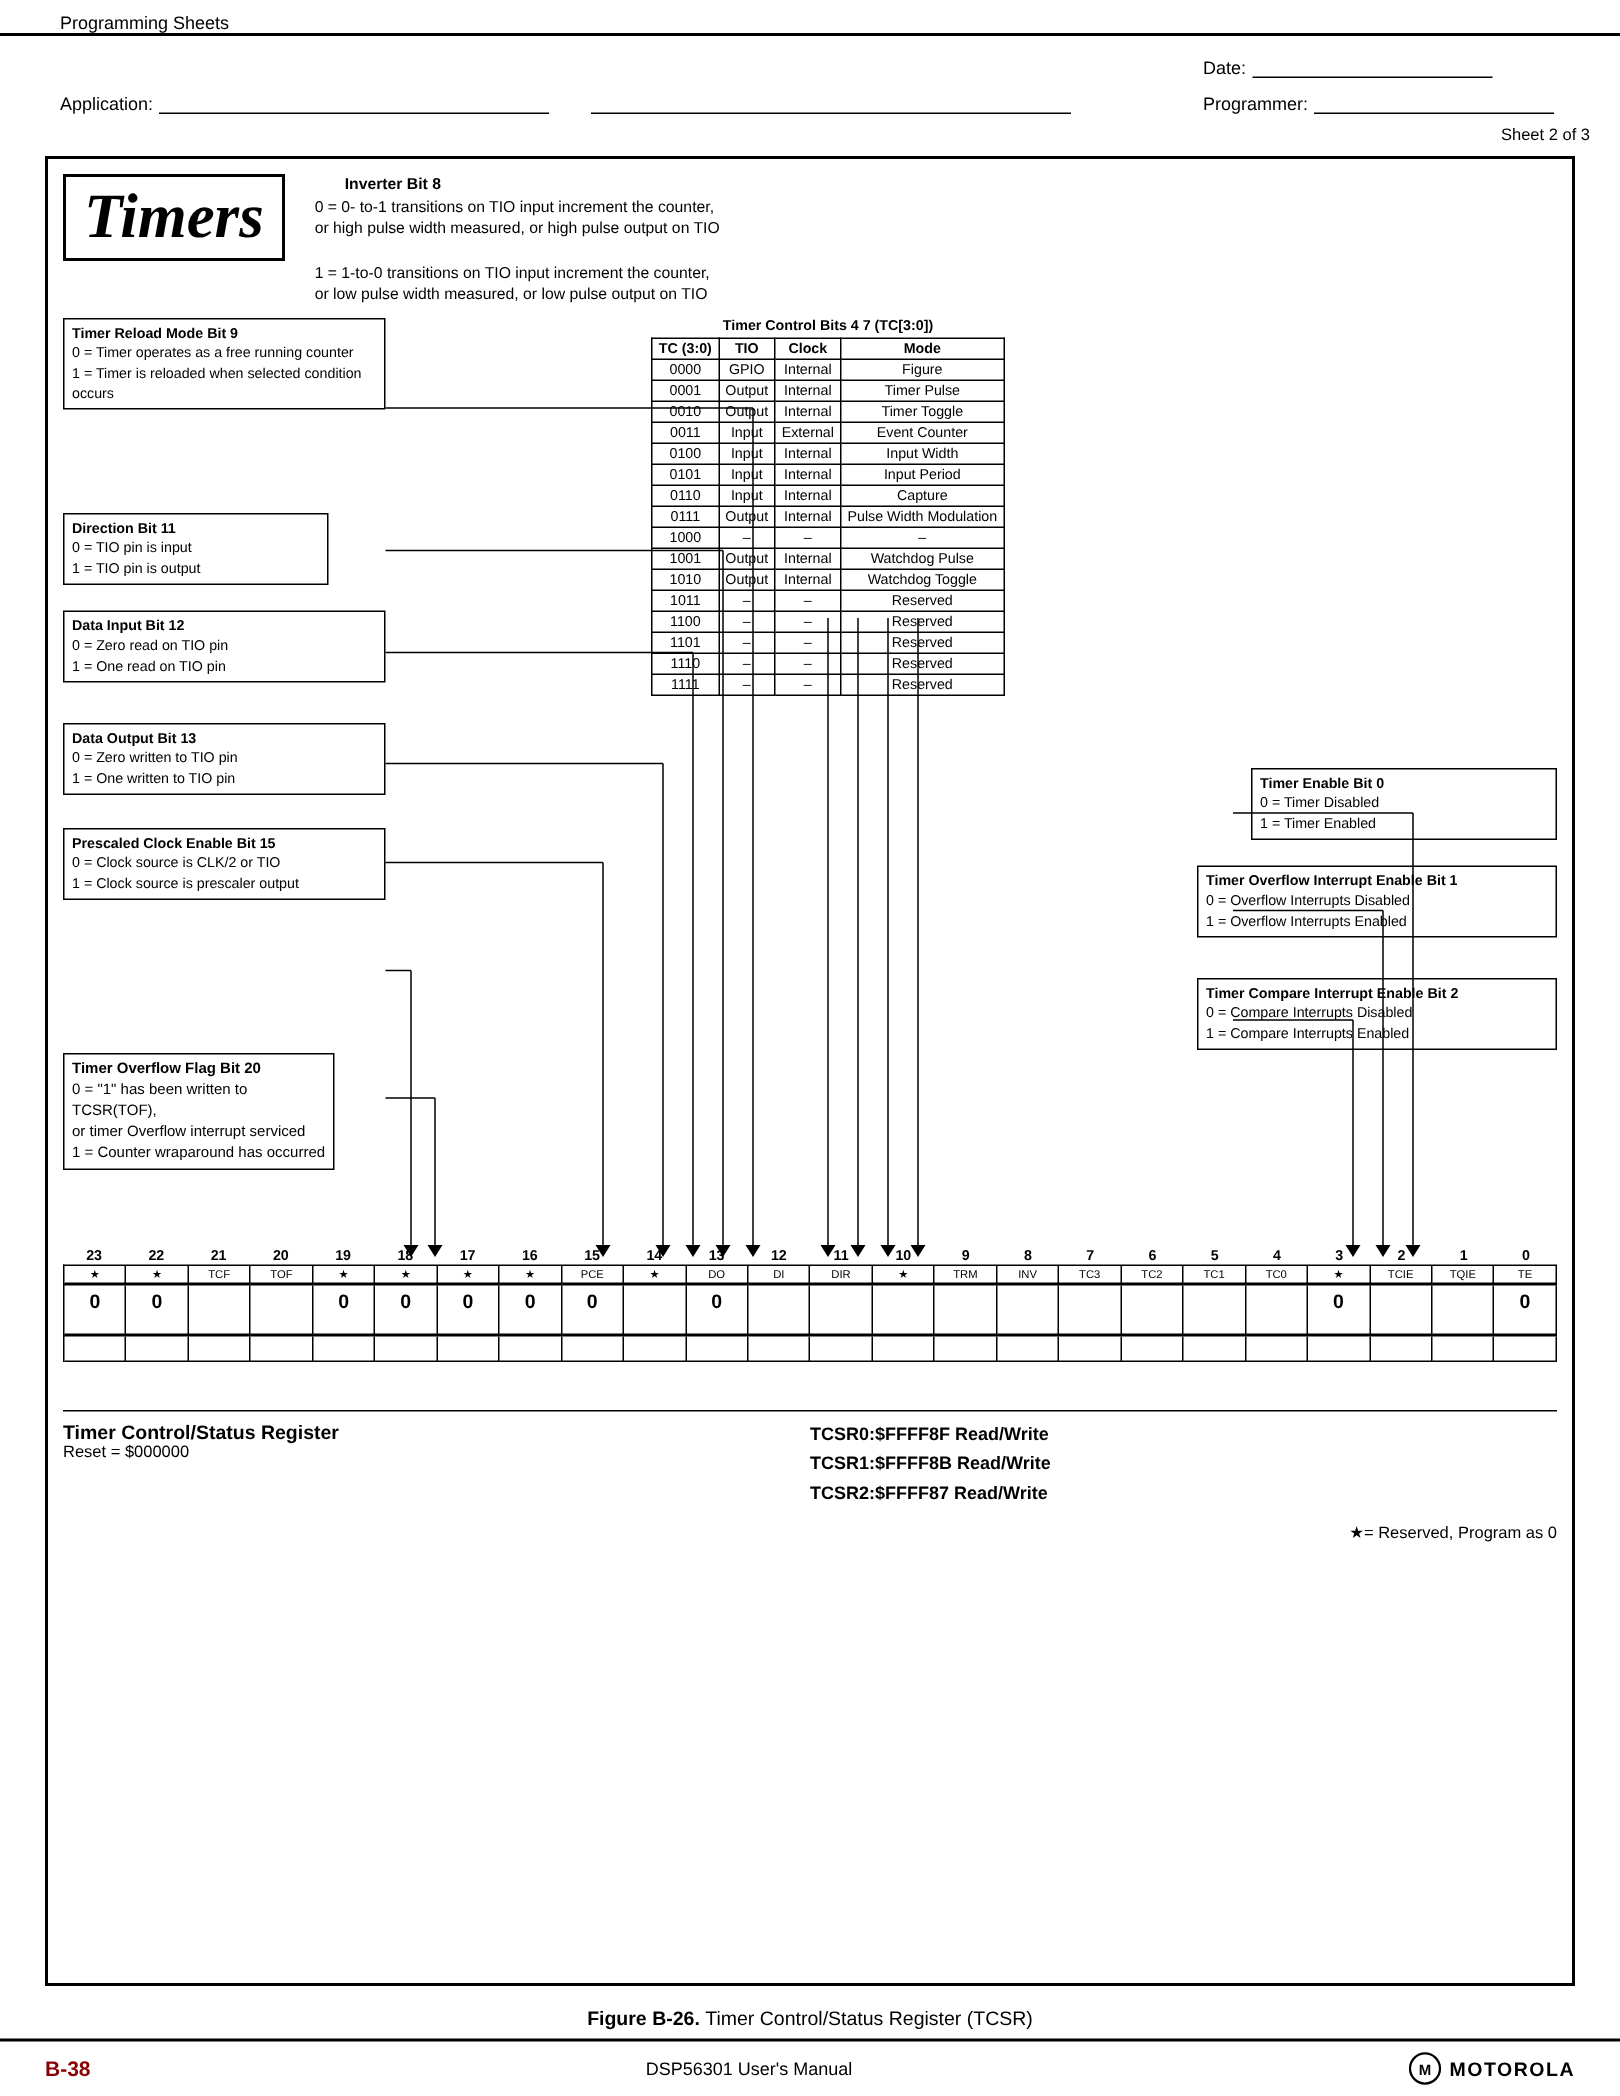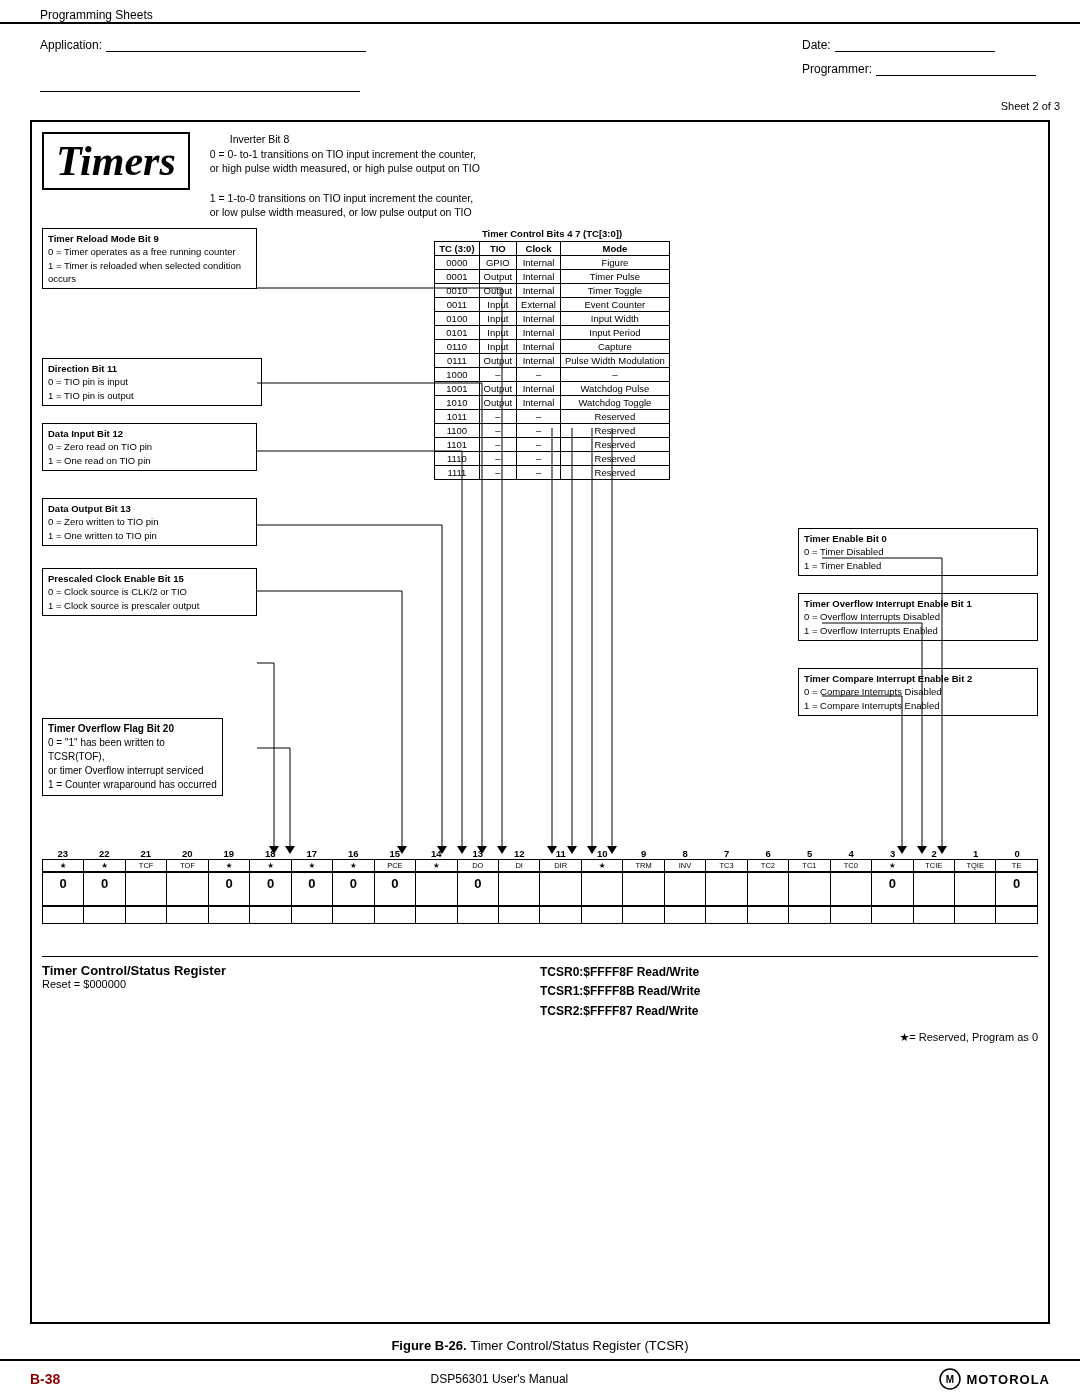--- a/index.html
+++ b/index.html
@@ -27,21 +27,21 @@
       font-size: 12px;
       font-weight: normal;
     }
     .header-fields {
       display: flex;
       justify-content: space-between;
       padding: 12px 40px 8px 40px;
     }
     .header-left {
       display: flex;
-      flex-direction: column;
+      flex-direction: row;
       gap: 24px;
     }
     .header-right {
       display: flex;
       flex-direction: column;
       gap: 8px;
       align-items: flex-start;
     }
     .field-line {
       display: flex;
@@ -91,21 +91,21 @@
       display: flex;
       align-items: flex-start;
       margin-bottom: 8px;
     }
     .inverter-box {
       flex: 1;
       font-size: 10.5px;
       line-height: 1.4;
     }
     .inverter-box .bold-label {
-      font-weight: normal;
+      font-weight: bold;
       padding-left: 20px;
     }
     
     .tc-table {
       border-collapse: collapse;
       font-size: 9.5px;
       margin: 0 auto;
     }
     .tc-table th, .tc-table td {
       border: 1px solid #000;
@@ -190,21 +190,21 @@
       left: 0; top: 0;
       width: 215px;
       border: 1px solid #000;
       padding: 3px 5px;
       font-size: 9.5px;
       line-height: 1.4;
     }
     .box-direction {
       position: absolute;
       left: 0; top: 130px;
-      width: 220px;
+      width: 177px;
       border: 1px solid #000;
       padding: 3px 5px;
       font-size: 9.5px;
       line-height: 1.4;
     }
     .box-data-input {
       position: absolute;
       left: 0; top: 195px;
       width: 215px;
       border: 1px solid #000;
@@ -245,21 +245,21 @@
       width: 181px;
       border: 1px solid #000;
       padding: 3px 5px;
       font-size: 10px;
       line-height: 1.4;
     }
     
     .box-timer-enable {
       position: absolute;
       right: 0; top: 300px;
-      width: 240px;
+      width: 204px;
       border: 1px solid #000;
       padding: 3px 5px;
       font-size: 9.5px;
       line-height: 1.4;
       margin-left: 48px;
     }
     .box-overflow-int {
       position: absolute;
       right: 0; top: 365px;
       width: 240px;

